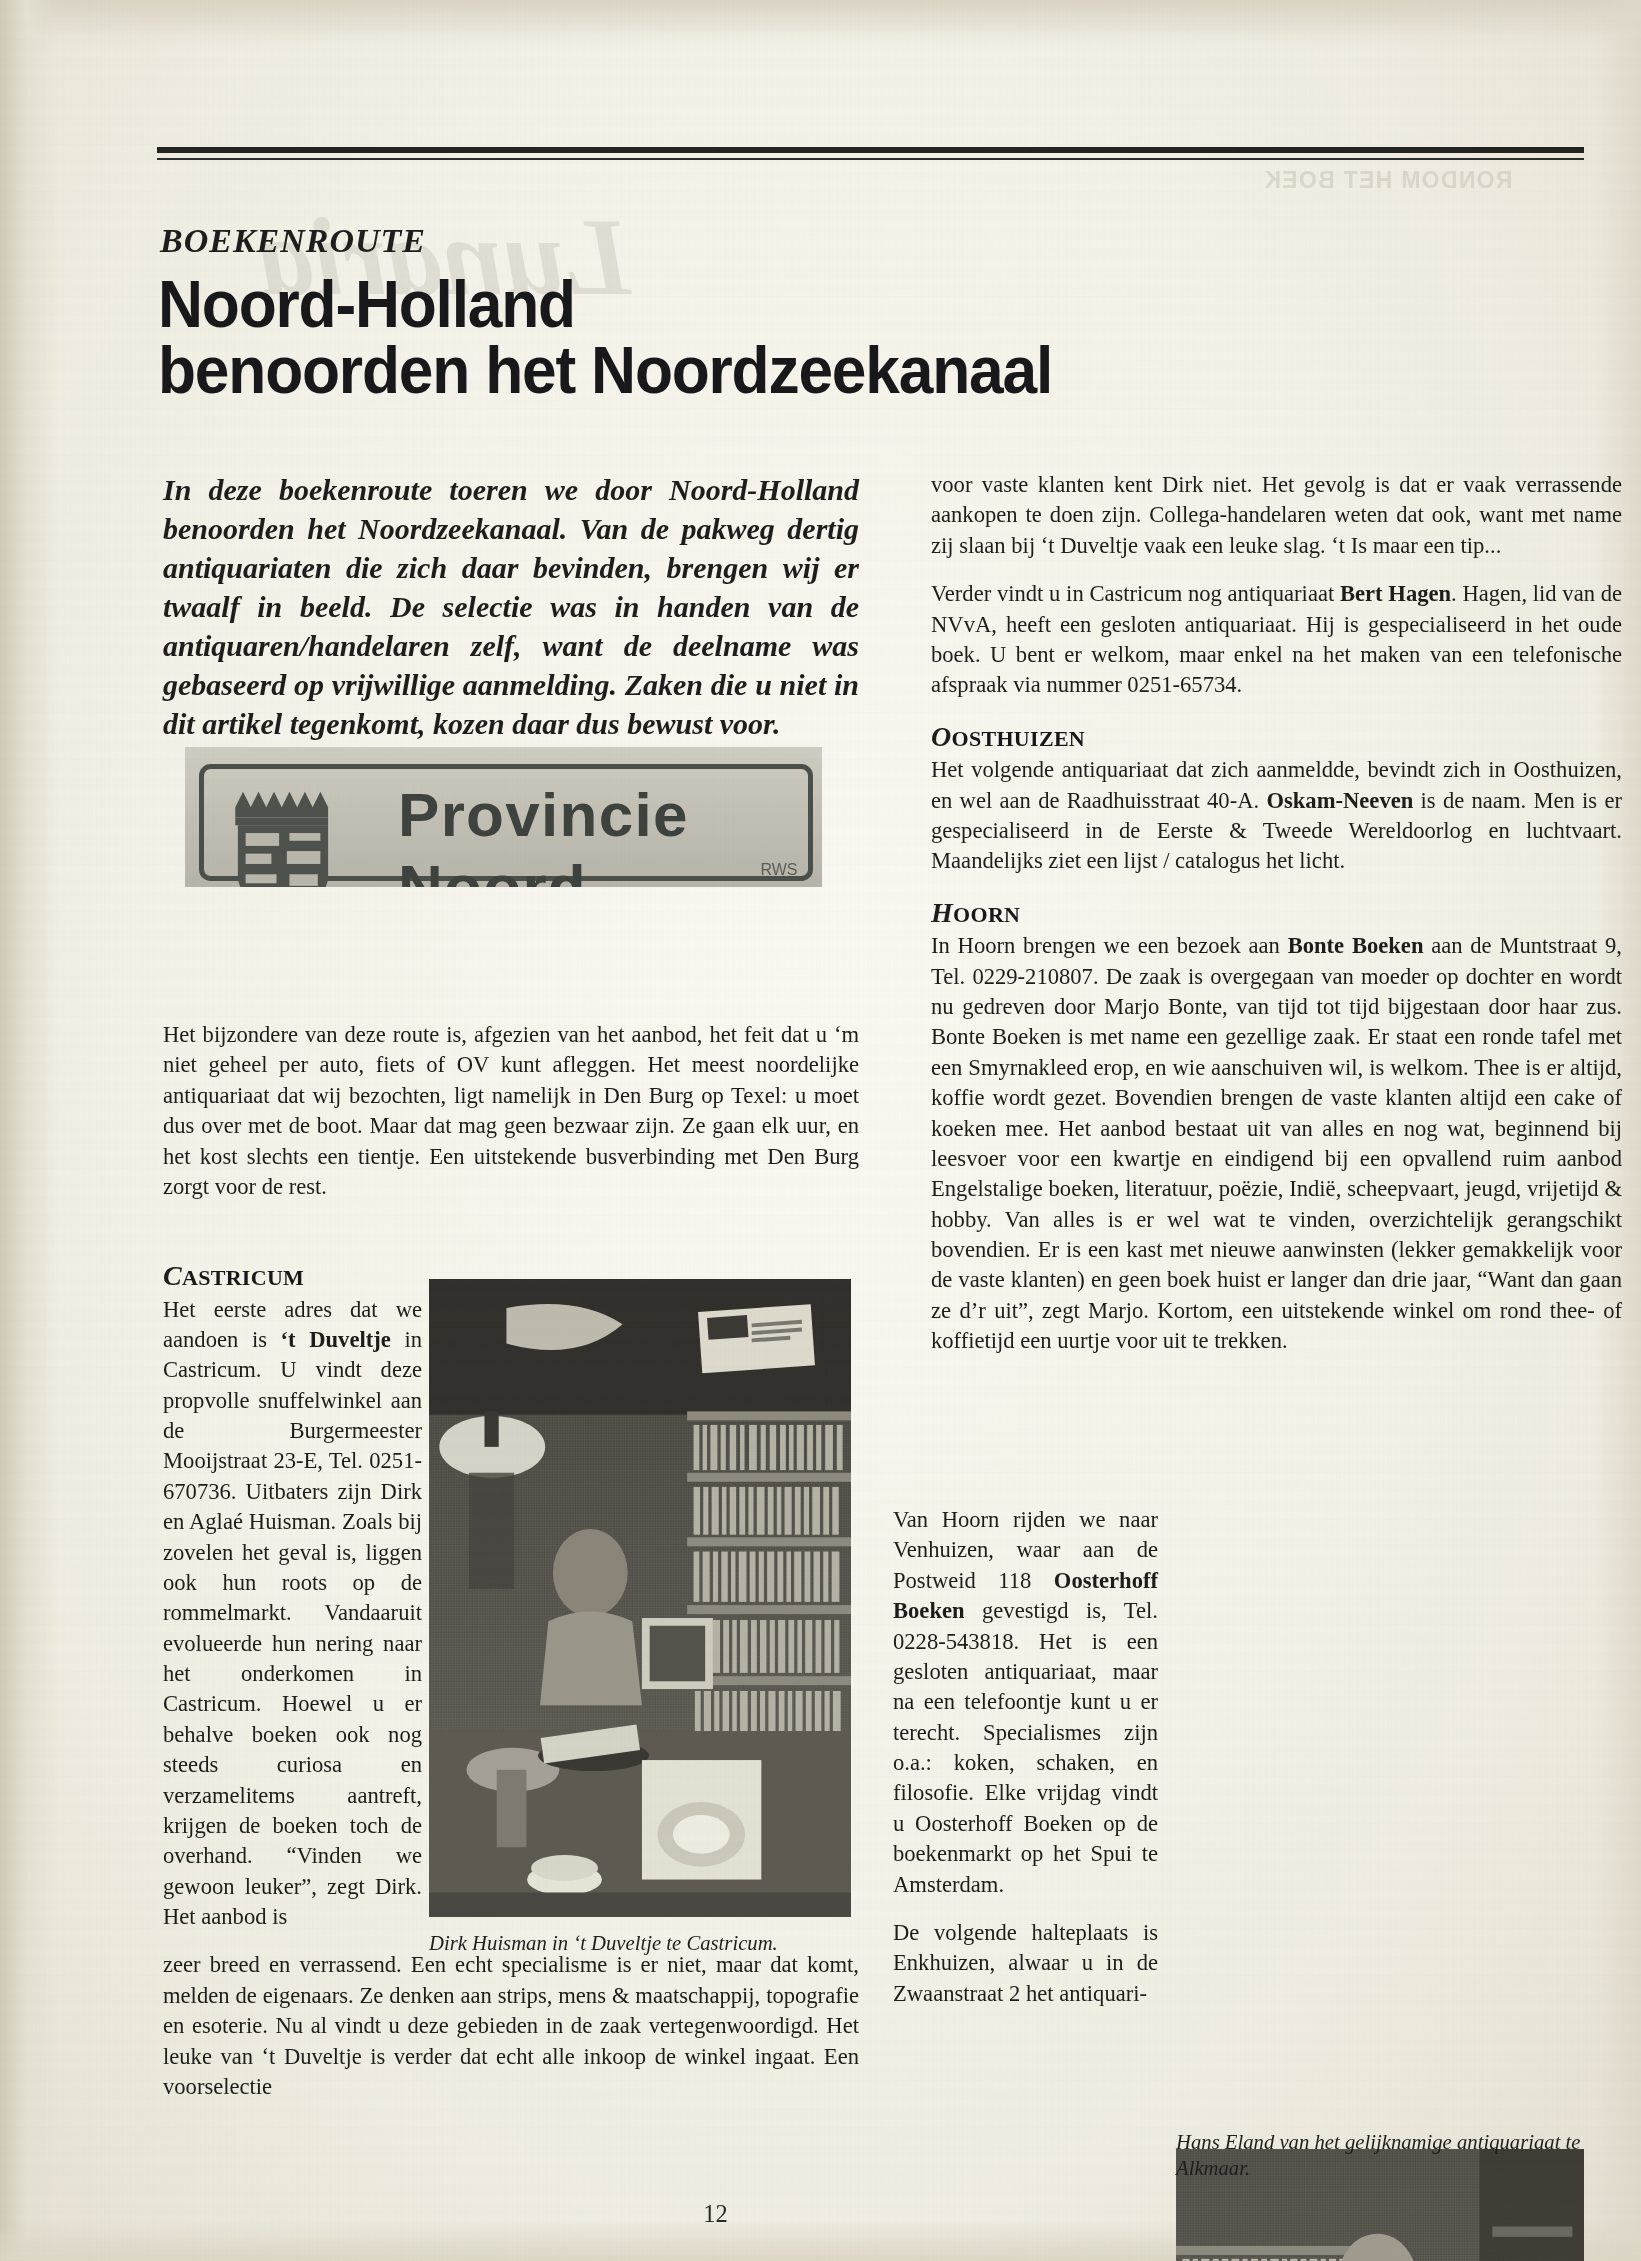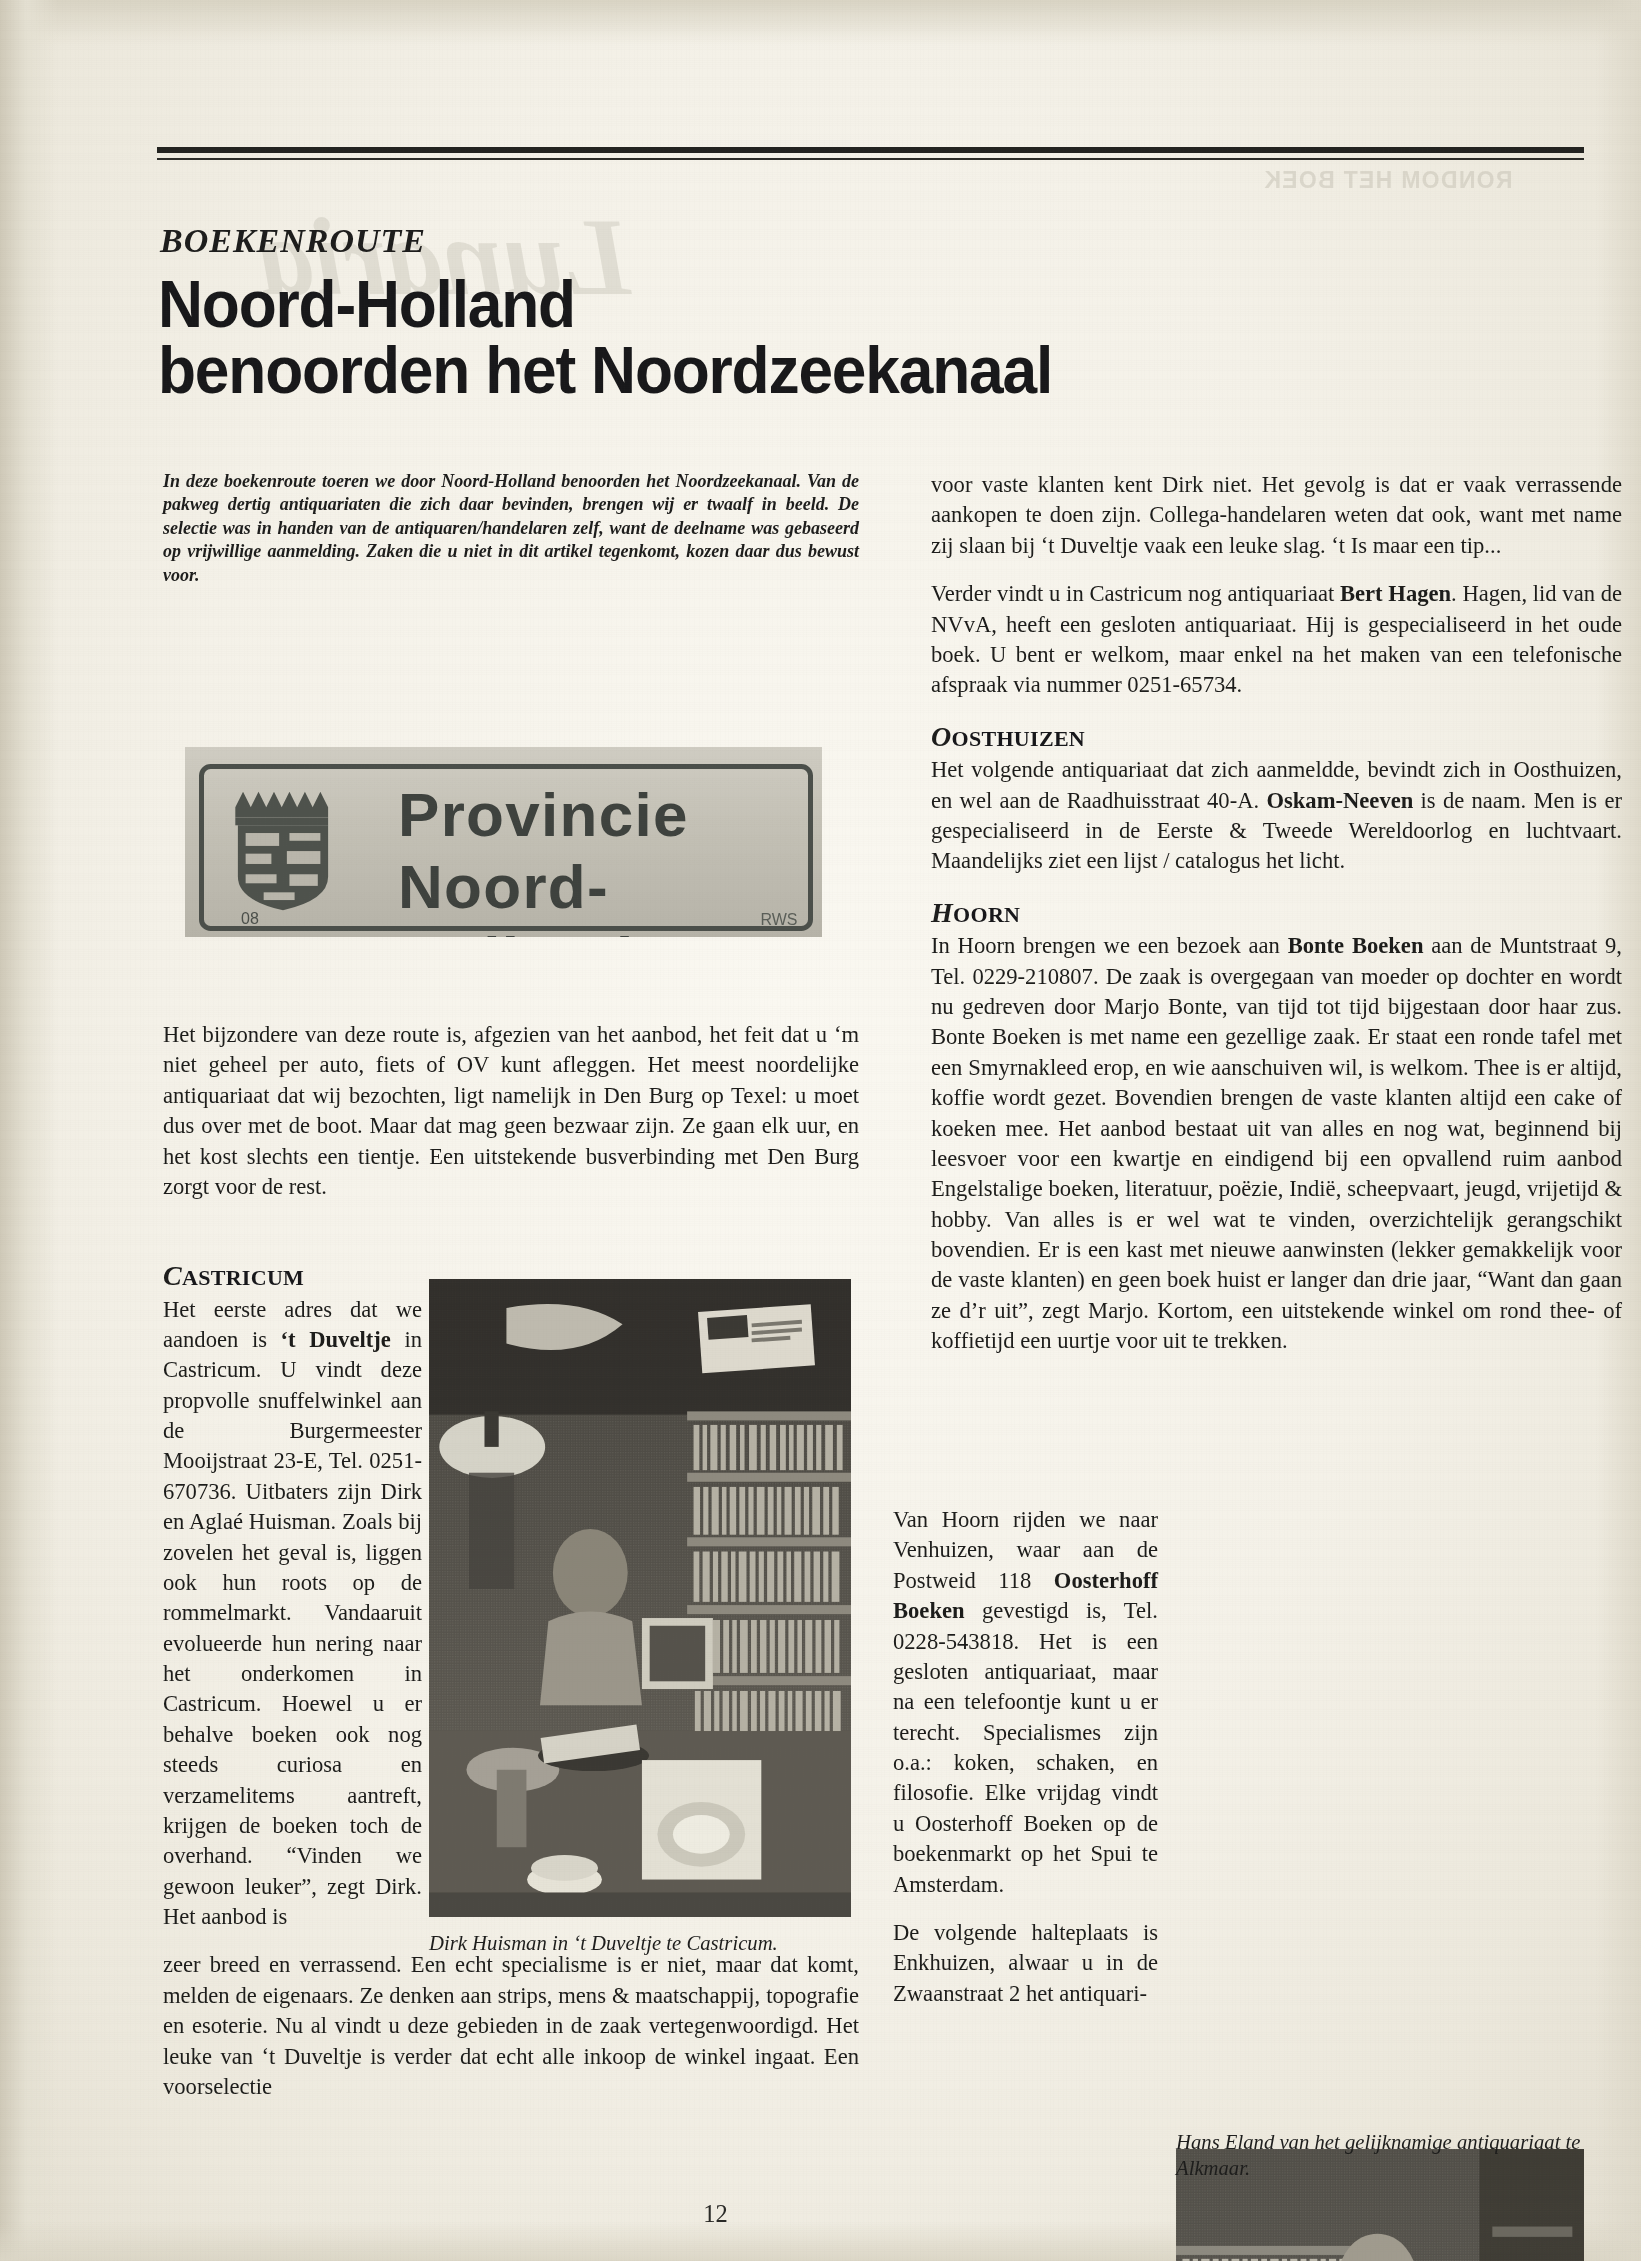--- a/index.html
+++ b/index.html
@@ -67,26 +67,26 @@
     font-style:italic;font-size:110px;color:#cdcabe;opacity:.5;
     transform:scale(-1,1);}
 
   
   .col-left{position:absolute;left:163px;top:470px;width:696px;}
   .col-right{position:absolute;left:883px;top:470px;width:691px;margin-left:48px;}
 
   .intro{
     font-family:"Liberation Serif", serif;
     font-style:italic;font-weight:700;
-    font-size:18px;line-height:1.30;color:#1d1d1c;
+    font-size:30px;line-height:1.30;color:#1d1d1c;
     text-align:justify;
   }
 
   
-  .signwrap{position:absolute;left:185px;top:747px;width:637px;height:190px;
+  .signwrap{position:absolute;left:185px;top:747px;width:637px;height:140px;
     background:#b9b6ab;overflow:hidden;}
   .sign-inner{position:absolute;inset:0;background:
       linear-gradient(180deg,#cfccc2 0%, #c4c1b6 40%, #b6b3a8 100%);}
   .sign-border{position:absolute;left:14px;top:17px;right:9px;bottom:6.5px;
     border:5.8px solid #4b4f4a;border-radius:11.6px;}
   .sign-text{position:absolute;left:213px;top:32px;
     font-family:"Liberation Sans", sans-serif;font-weight:700;
     font-size:62px;line-height:1.16;color:#3e423e;letter-spacing:1.3px;}
   .crest{position:absolute;left:40px;top:37px;width:116px;height:129px;}
   .sign-code{position:absolute;left:56px;top:163px;font-size:16px;color:#4b4f4a;

